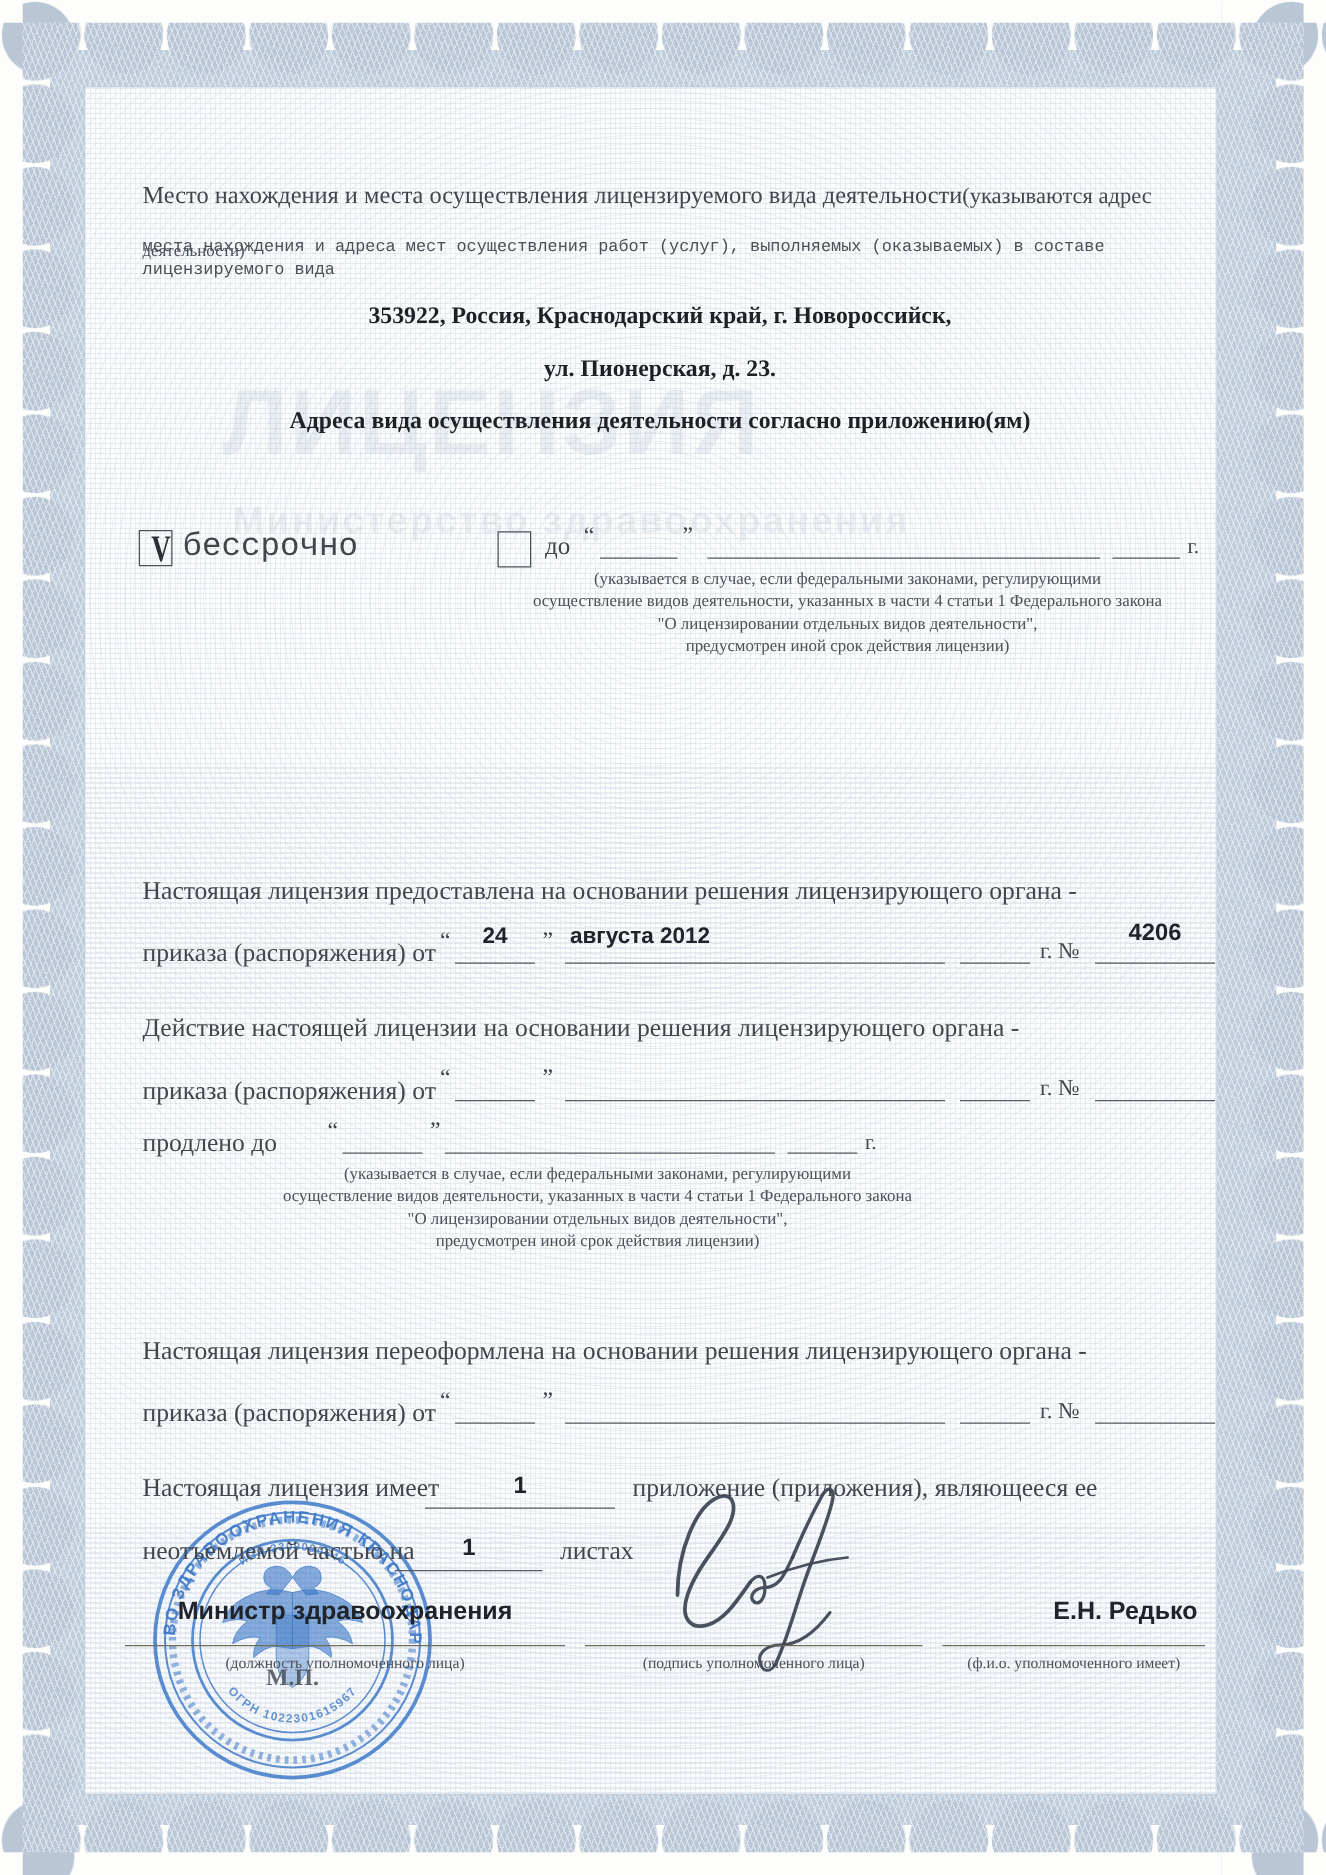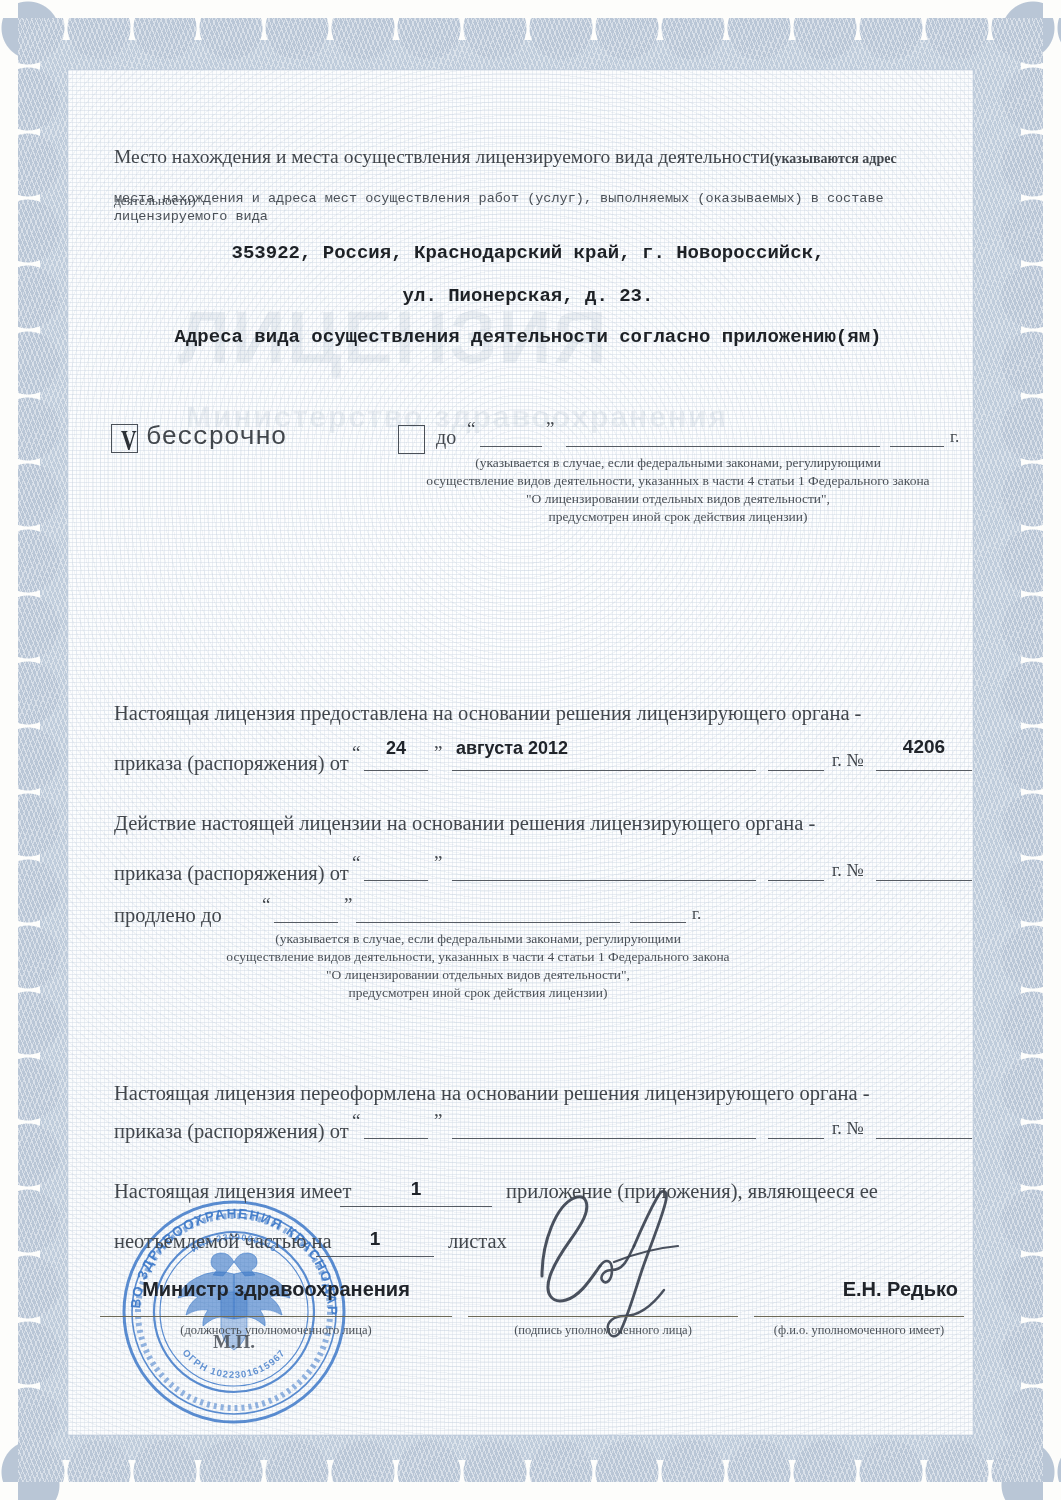--- a/index.html
+++ b/index.html
@@ -115,26 +115,26 @@
     color: #20242a;
   }
 
   .abs { position: absolute; }
 
   
   #hdr-main {
     left: 46px; top: 76px; width: 828px;
     font-size: 19.5px; line-height: 1.12;
   }
-  #hdr-main .note { font-size: 14px; font-weight: bold; }
+  #hdr-main .note { font-size: 18px; }
 
   .addr-line {
     width: 828px; left: 46px;
     text-align: center;
-    font-family: Liberation Mono, monospace;
+    font-family: Liberation Serif, serif;
     font-weight: bold;
     font-size: 19px;
     color: #1d2126;
   }
 
   
   .chk {
     width: 25px; height: 27px;
     border: 1.6px solid #4a5058;
     background: transparent;
@@ -271,21 +271,21 @@
       <div class="abs filled" style="left:292px; top:828px; width:260px; font-size:18px;"></div>
       <div class="rule" style="left:288px; top:852px; width:264px;"></div>
       <div class="rule" style="left:562px; top:852px; width:56px;"></div>
       <div class="abs lbl" style="left:624px; top:834px; font-size:17px;">г.</div>
 
       <div class="abs lbl tiny" style="left:150px; top:860px; width:520px; text-align:center;">(указывается в случае, если федеральными законами, регулирующими</div>
       <div class="abs lbl tiny" style="left:110px; top:878px; width:600px; text-align:center;">осуществление видов деятельности, указанных в части 4 статьи 1 Федерального закона</div>
       <div class="abs lbl tiny" style="left:150px; top:896px; width:520px; text-align:center;">"О лицензировании отдельных видов деятельности",</div>
       <div class="abs lbl tiny" style="left:150px; top:914px; width:520px; text-align:center;">предусмотрен иной срок действия лицензии)</div>
 
-      <div class="abs lbl" style="left:46px; top:1000px; font-size:20.5px;margin-top:12px;">Настоящая лицензия переоформлена на основании решения лицензирующего органа -</div>
+      <div class="abs lbl" style="left:46px; top:1000px; font-size:20.5px;">Настоящая лицензия переоформлена на основании решения лицензирующего органа -</div>
 
       <div class="abs lbl" style="left:46px; top:1050px; font-size:20.5px;">приказа (распоряжения) от</div>
       <div class="abs lbl" style="left:284px; top:1040px; font-size:19px;">“</div>
       <div class="abs filled" style="left:298px; top:1044px; width:60px; text-align:center; font-size:18px;"></div>
       <div class="rule" style="left:296px; top:1068px; width:64px;"></div>
       <div class="abs lbl" style="left:366px; top:1040px; font-size:19px;">”</div>
       <div class="abs filled" style="left:388px; top:1044px; width:300px; font-size:18px;"></div>
       <div class="rule" style="left:384px; top:1068px; width:304px;"></div>
       <div class="rule" style="left:700px; top:1068px; width:56px;"></div>
       <div class="abs lbl" style="left:764px; top:1048px; font-size:18px;">г. №</div>

